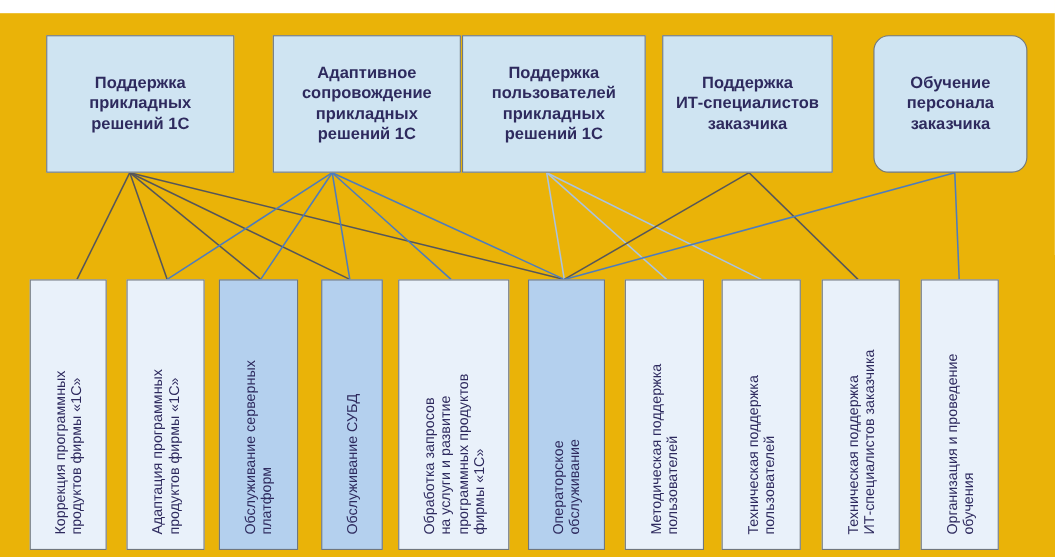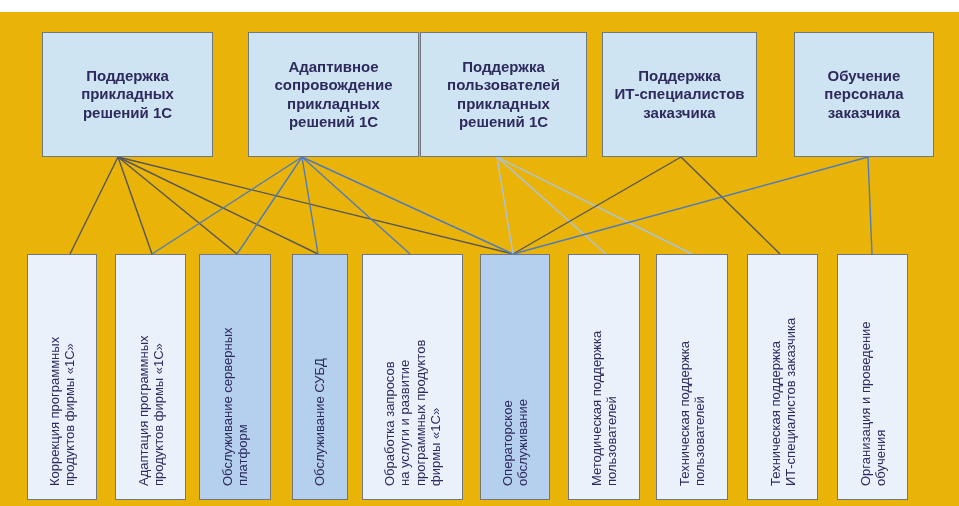--- a/index.html
+++ b/index.html
@@ -46,21 +46,21 @@
 сопровождение
 прикладных
 решений 1С</div>
       <div class="node top-node" style="left: 420px; top: 20px; width: 167px; height: 125px; background: rgb(207, 228, 242); border-color: rgb(112, 119, 126); color: rgb(46, 42, 94);">Поддержка
 пользователей
 прикладных
 решений 1С</div>
       <div class="node top-node" style="left: 602px; top: 20px; width: 155px; height: 125px; background: rgb(207, 228, 242); border-color: rgb(112, 119, 126); color: rgb(46, 42, 94);">Поддержка
 ИТ-специалистов
 заказчика</div>
-      <div class="node top-node" style="left: 794px; top: 20px; width: 140px; height: 125px; background: rgb(207, 228, 242); border-color: rgb(112, 119, 126); color: rgb(46, 42, 94);">Обучение
+      <div class="node top-node" style="left: 794px; top: 20px; width: 140px; height: 125px; background: rgb(207, 228, 242); border-color: rgb(112, 119, 126); color: rgb(46, 42, 94); border-radius: 14px;">Обучение
 персонала
 заказчика</div>
       <div class="node bottom-node" style="left: 27px; top: 242px; width: 70px; height: 246px; background: rgb(233, 241, 250); border-color: rgb(112, 119, 126);">
         <div class="vlabel" style="color: rgb(46, 42, 94);">Коррекция программных
 продуктов фирмы «1С»</div>
       </div>
       <div class="node bottom-node" style="left: 115px; top: 242px; width: 71px; height: 246px; background: rgb(233, 241, 250); border-color: rgb(112, 119, 126);">
         <div class="vlabel" style="color: rgb(46, 42, 94);">Адаптация программных
 продуктов фирмы «1С»</div>
       </div>

